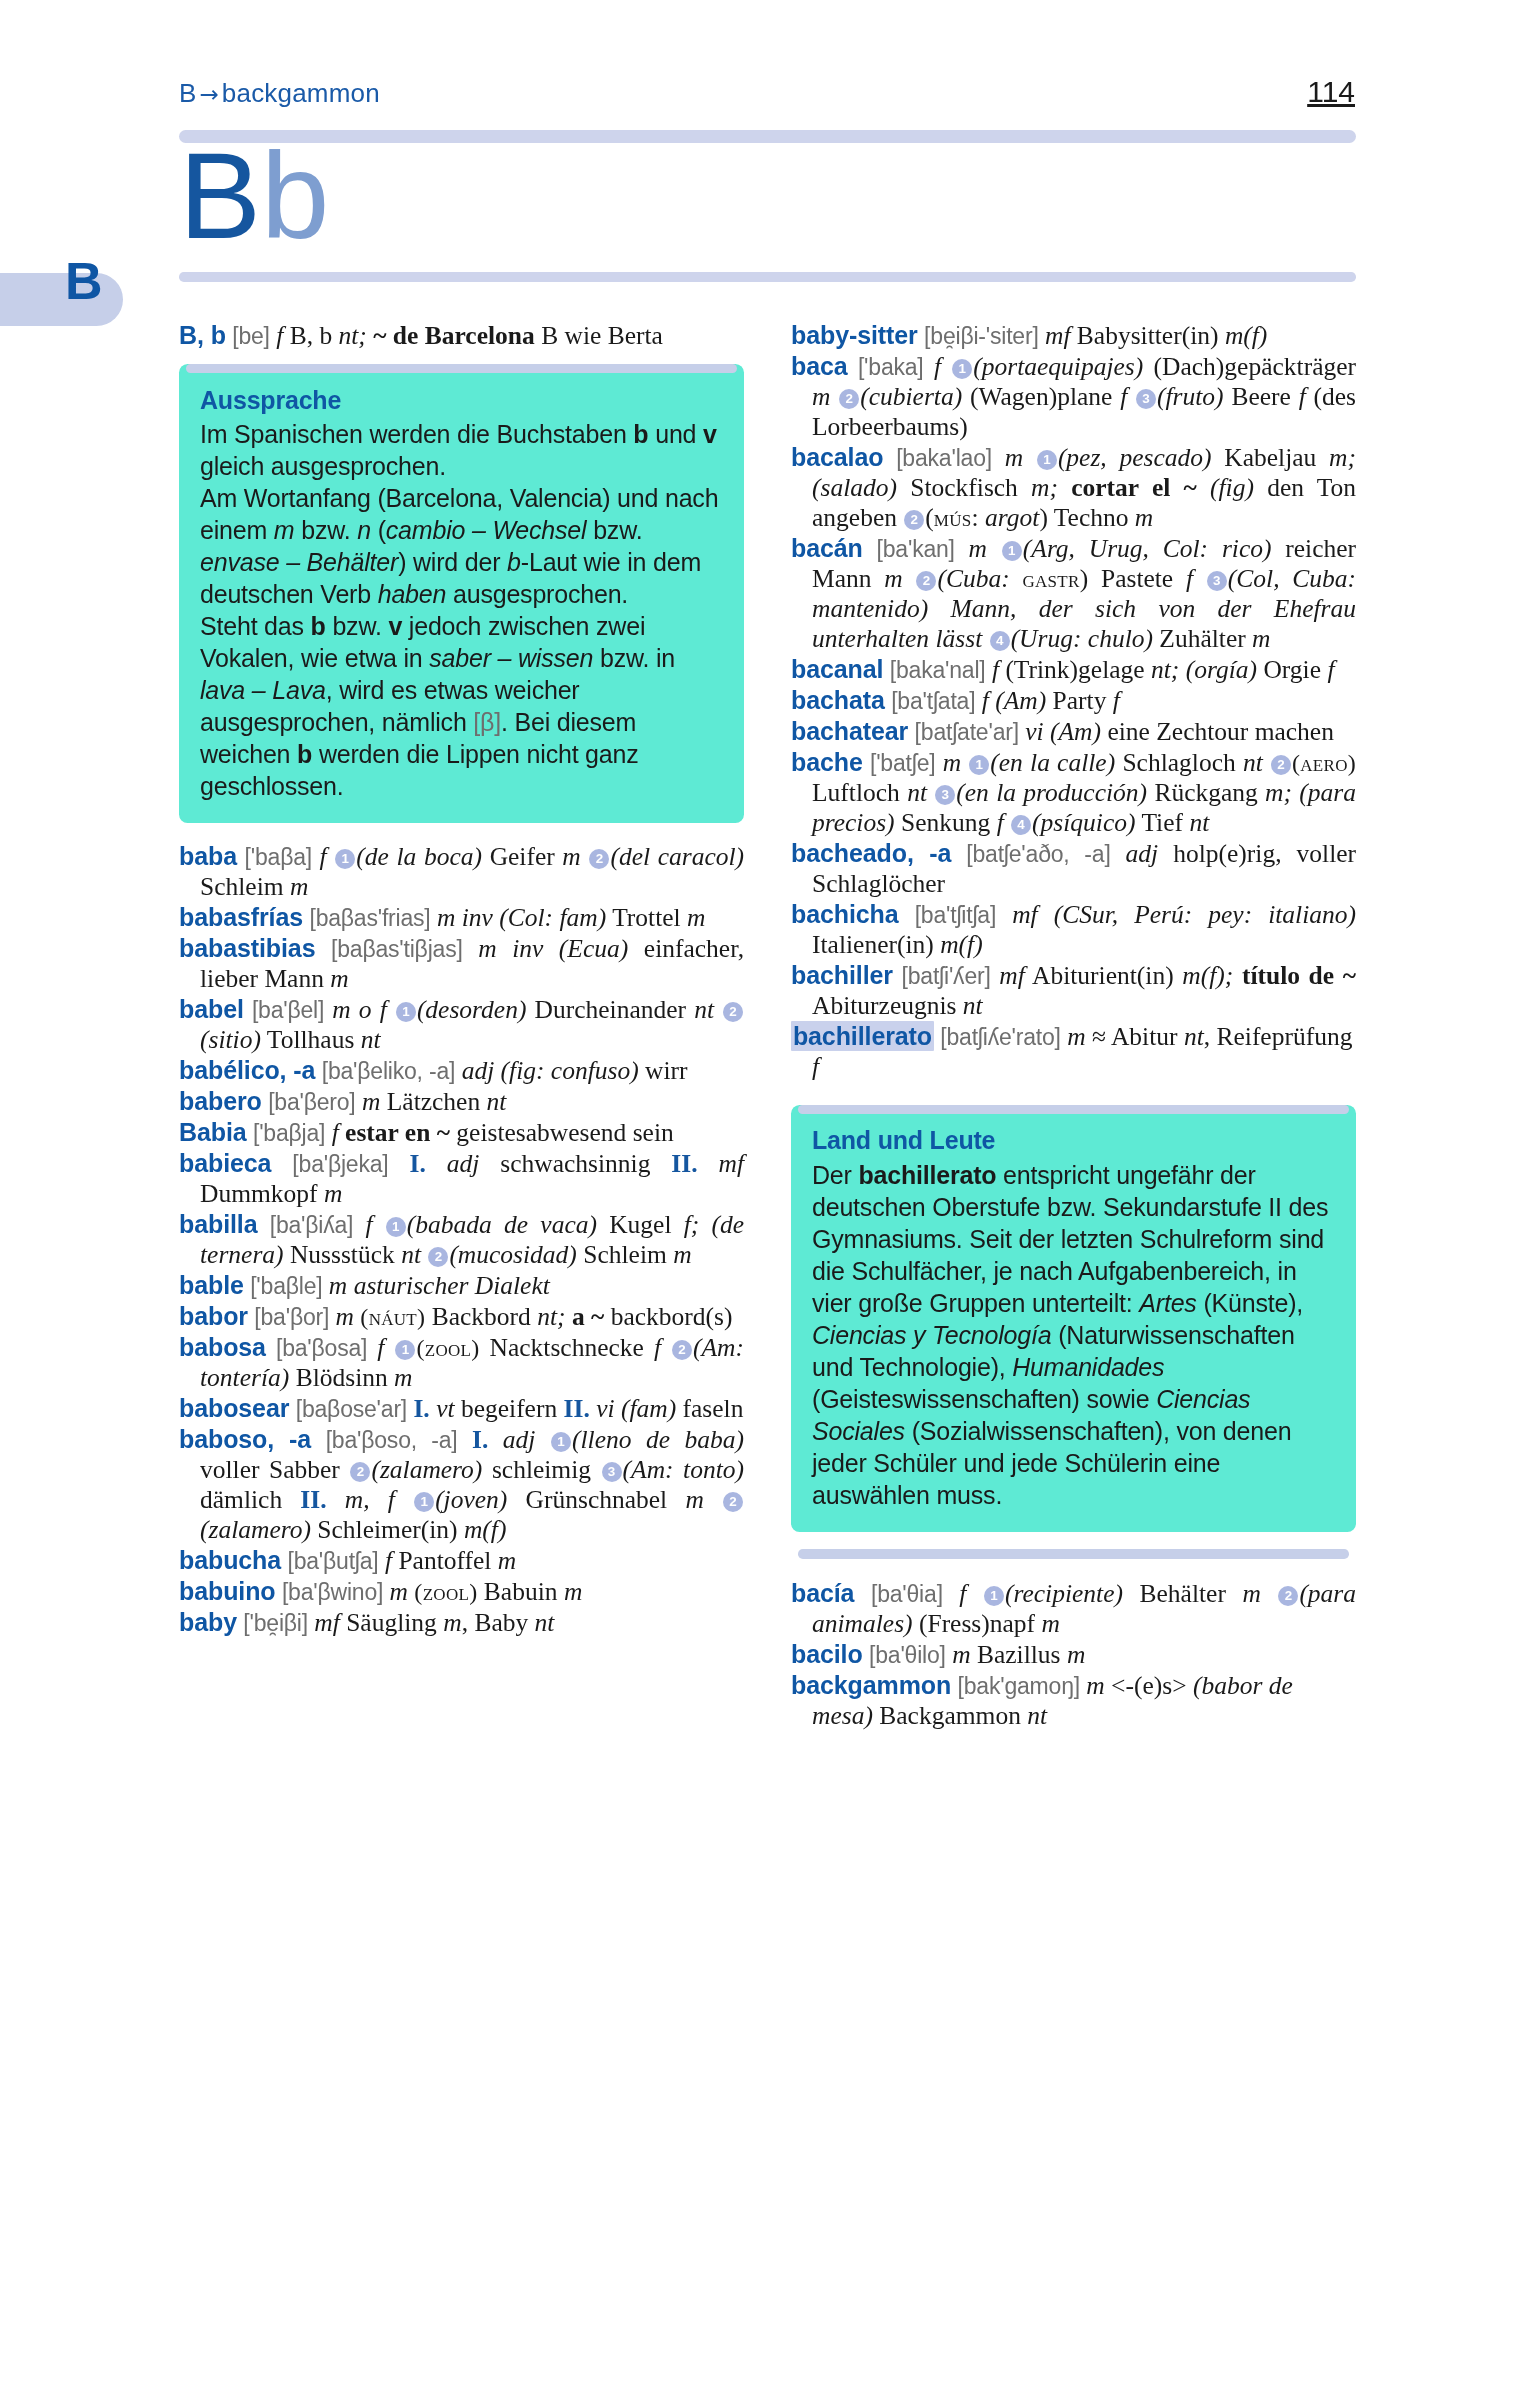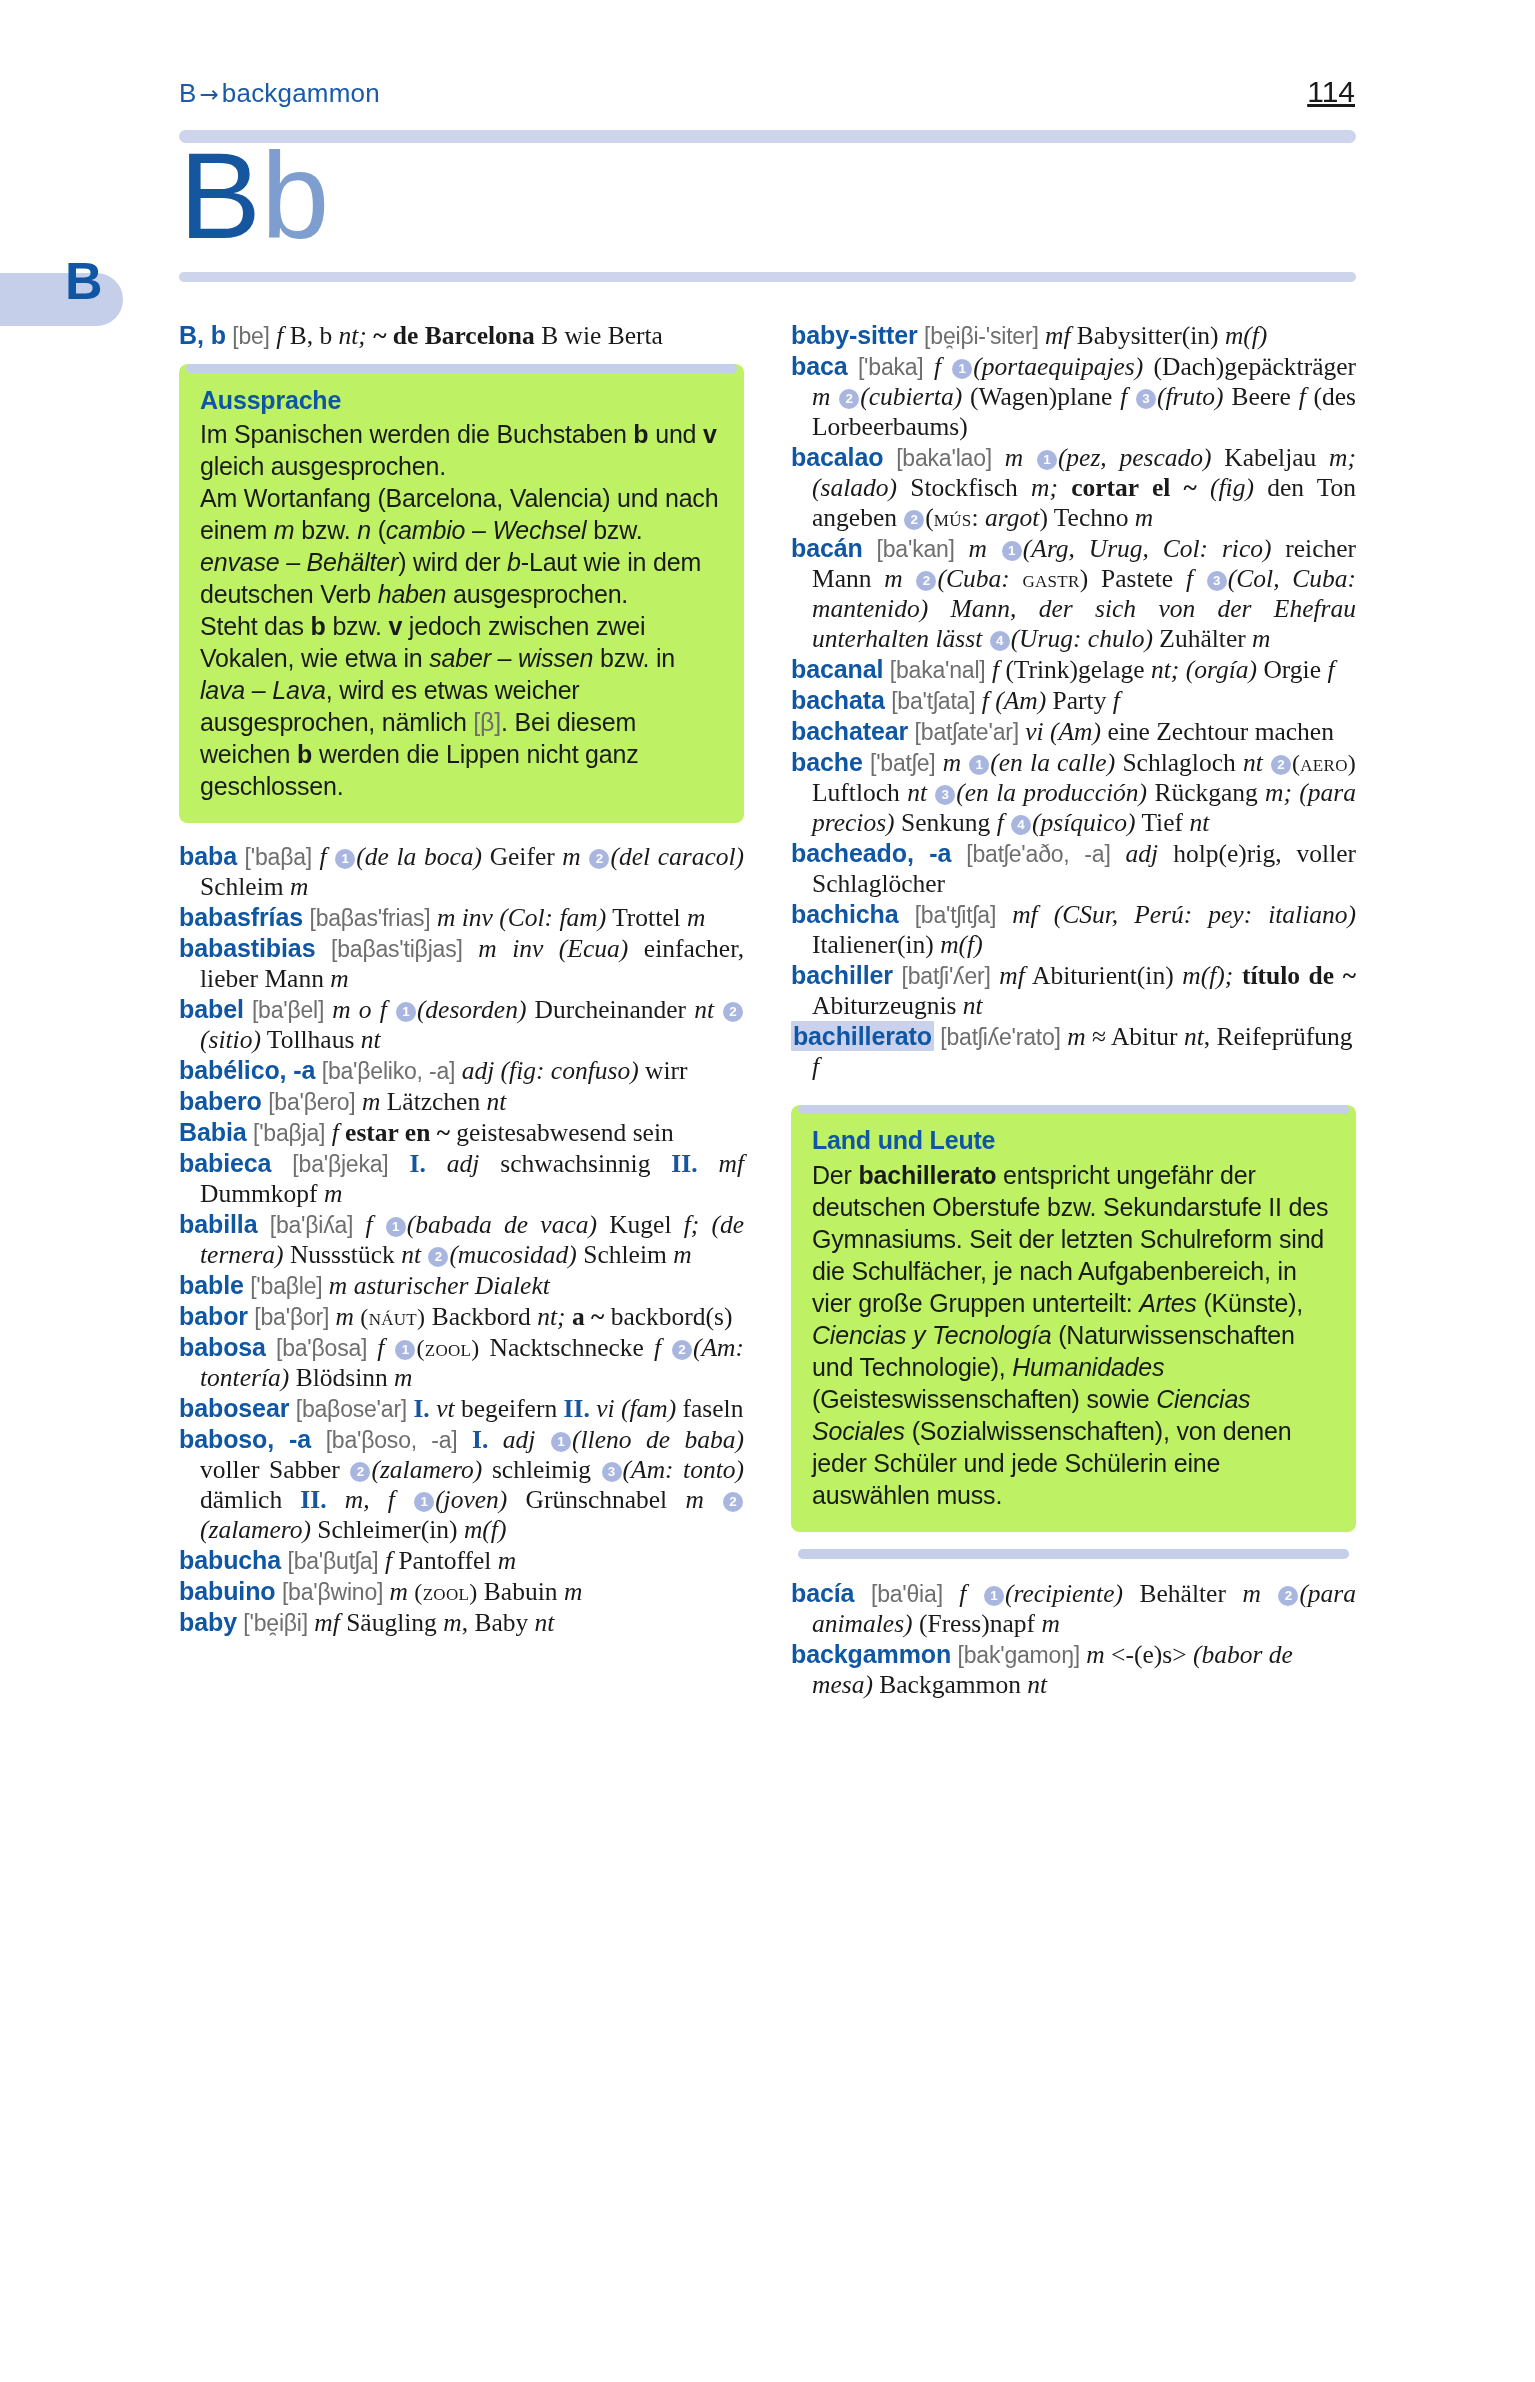--- a/index.html
+++ b/index.html
@@ -183,21 +183,21 @@
     font-size: 13.4px;
     font-weight: 700;
     text-align: center;
     vertical-align: 1.9px;
     text-indent: 0;
     margin: 0 1px;
   }
 
   
   .infobox {
-    background: #bef264;
+    background: #5eead4;
     border-radius: 8.6px;
     padding: 15.4px 21px 21px 21px;
     margin: 13.4px 0 17.3px 0;
     position: relative;
   }
   .infobox::before {
     content: "";
     position: absolute;
     left: 6.7px; right: 6.7px; top: 0;
     height: 8.6px;
@@ -343,19 +343,20 @@
           sind die Schulfä­cher, je nach Aufgabenbereich, in vier große Gruppen unterteilt: <i>Artes</i>
           (Künste), <i>Ciencias y Tecnología</i> (Natur­wissenschaften und Technologie),
           <i>Humanidades</i> (Geisteswissenschaften) sowie <i>Ciencias Sociales</i> (Sozialwissen­schaften), von
           denen jeder Schüler und jede Schülerin eine auswählen muss.</div>
       </div>
 
       <div class="sep-rule"></div>
 
       <p class="entry"><span class="hw">bacía</span> <span class="ipa">[ba'θia]</span> <span class="gram">f</span> <span class="num">1</span><span class="gram">(recipiente)</span> <span>Behälter <i>m</i></span> <span class="num">2</span><span class="gram">(para animales)</span> <span>(Fress)napf <i>m</i></span></p>
 
+      <p class="entry"><span class="hw">bacilo</span> <span class="ipa">[ba'θilo]</span> <span class="gram">m</span> <span>Bazillus <i>m</i></span></p>
 
       <p class="entry last-nojust"><span class="hw">backgammon</span> <span class="ipa">[bak'gamoŋ]</span> <span class="gram">m</span> <span>&lt;-(e)s&gt;</span> <span class="gram">(babor de mesa)</span> <span>Backgammon <i>nt</i></span></p>
 
     </div>
   </div>
 </div>
 
 
 </body></html>

